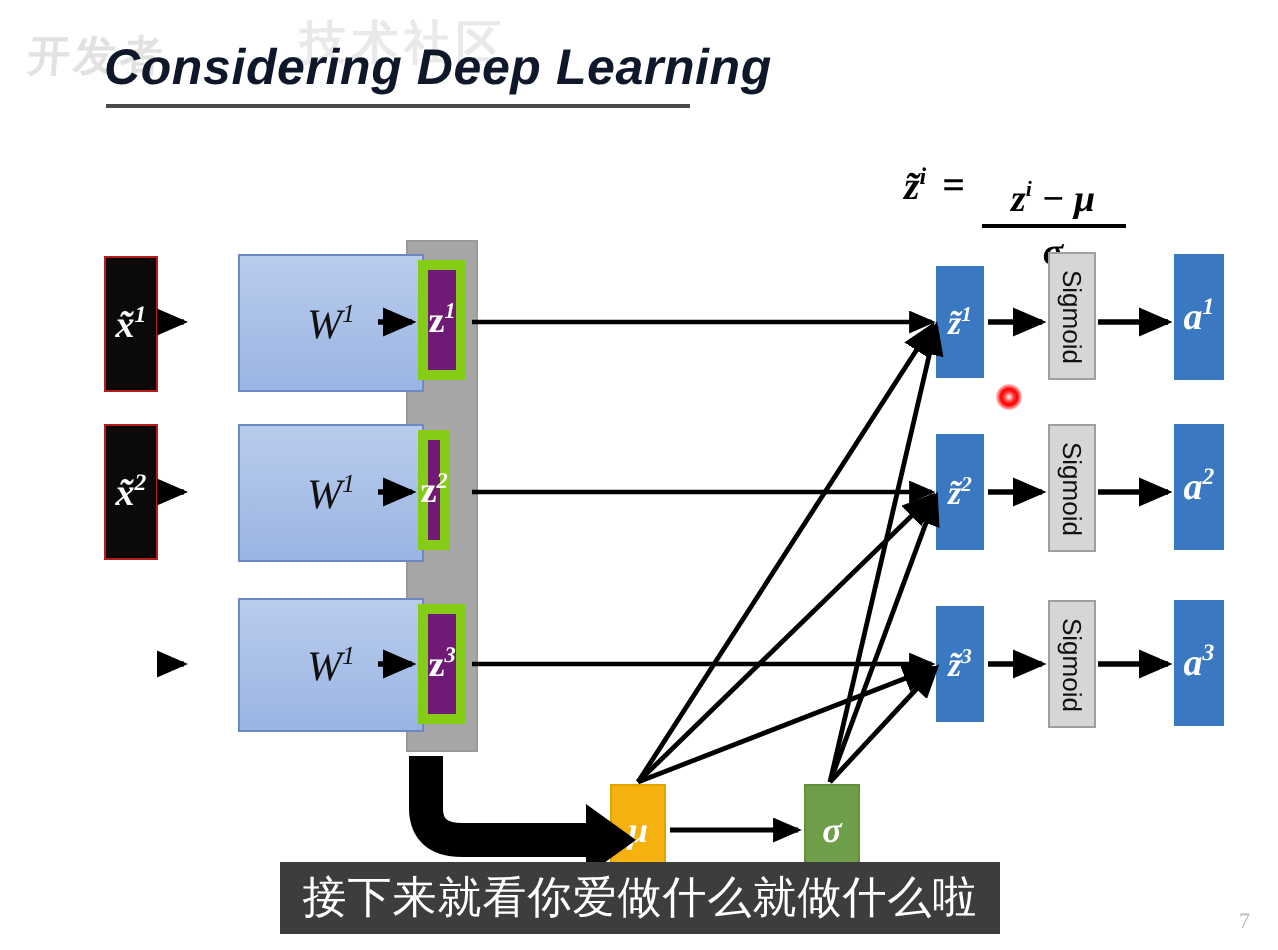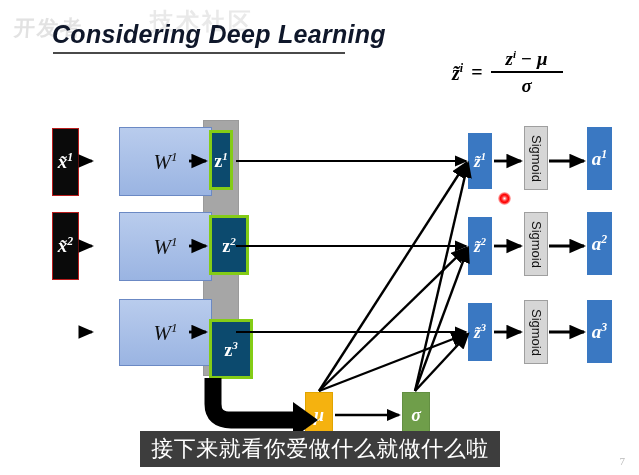--- a/index.html
+++ b/index.html
@@ -46,21 +46,21 @@
   .formula{
     position:absolute;left:452px;top:48px;
     display:flex;align-items:center;
     font-family:"Liberation Serif", serif;
     color:#000;
   }
   .f-lhs{font-size:20px;font-weight:bold;font-style:italic;}
   .f-lhs .sup{font-size:12px;vertical-align:super;font-style:italic;}
   .f-eq{font-size:20px;font-weight:bold;margin:0 8px;}
   .frac{display:inline-flex;flex-direction:column;align-items:center;}
-  .frac .num{font-size:19px;font-weight:bold;font-style:italic;padding:0 4px 1px;white-space:nowrap;}
+  .frac .num{font-size:19px;font-weight:bold;font-style:italic;padding:0 4px 1px;white-space:nowrap;margin-top:41px;}
   .frac .num .sup{font-size:11px;vertical-align:super;}
   .frac .bar{height:2px;background:#000;width:100%;min-width:72px;}
   .frac .den{font-size:19px;font-weight:bold;font-style:italic;padding-top:2px;}
 
   
   .box{position:absolute;box-sizing:border-box;display:flex;align-items:center;justify-content:center;}
   .lbl{font-family:"Liberation Serif", serif;font-style:italic;font-weight:bold;line-height:1;}
   .lbl .sup{font-size:0.62em;vertical-align:super;font-style:italic;}
 
   .x-box{background:#0a0a0a;border:1px solid #b91c1c;}
@@ -68,21 +68,21 @@
 
   .w-box{
     background:linear-gradient(180deg,#b9cced 0%,#9ab4e2 100%);
     border:1px solid #6b89c4;
     margin-left:24px;
   }
   .w-box .lbl{color:#101010;font-size:21px;font-style:italic;font-weight:normal;}
 
   .gray-col{position:absolute;background:#a6a6a6;border:1px solid #9a9a9a;box-sizing:border-box;}
 
-  .z-box{background:#0c4a6e;border:3px solid #84cc16;}
+  .z-box{background:#701a75;border:5px solid #84cc16;}
   .z-box .lbl{color:#ffffff;font-size:18px;font-style:normal;font-weight:bold;font-family:"Liberation Serif",serif;}
 
   .zt-box{background:#3a78c2;border:1px solid #3a78c2;}
   .zt-box .lbl{color:#ffffff;font-size:17px;}
 
   .a-box{background:#3a78c2;border:1px solid #3a78c2;}
   .a-box .lbl{color:#ffffff;font-size:19px;}
 
   .sig-box{background:#d6d6d6;border:1px solid #9f9f9f;}
   .sig-box .sig-txt{
@@ -162,37 +162,37 @@
   <div class="box a-box" style="left:587px;top:127px;width:25px;height:63px;">
     <span class="lbl"><span>a</span><span class="sup">1</span></span>
   </div>
 
   <div class="box x-box" style="left:52px;top:212px;width:27px;height:68px;">
     <span class="lbl"><span>x̃</span><span class="sup">2</span></span>
   </div>
   <div class="box w-box" style="left:95px;top:212px;width:93px;height:69px;">
     <span class="lbl"><span>W</span><span class="sup">1</span></span>
   </div>
-  <div class="box z-box" style="left:209px;top:215px;width:40px;height:60px;">
+  <div class="box z-box" style="left:209px;top:215px;width:16px;height:60px;">
     <span class="lbl"><span>z</span><span class="sup">2</span></span>
   </div>
   <div class="box zt-box" style="left:468px;top:217px;width:24px;height:58px;">
     <span class="lbl"><span>z̃</span><span class="sup">2</span></span>
   </div>
   <div class="box sig-box" style="left:524px;top:212px;width:24px;height:64px;">
     <span class="sig-txt">Sigmoid</span>
   </div>
   <div class="box a-box" style="left:587px;top:212px;width:25px;height:63px;">
     <span class="lbl"><span>a</span><span class="sup">2</span></span>
   </div>
 
   <div class="box w-box" style="left:95px;top:299px;width:93px;height:67px;">
     <span class="lbl"><span>W</span><span class="sup">1</span></span>
   </div>
-  <div class="box z-box" style="left:209px;top:302px;width:44px;height:60px;margin-top:17px;">
+  <div class="box z-box" style="left:209px;top:302px;width:24px;height:60px;">
     <span class="lbl"><span>z</span><span class="sup">3</span></span>
   </div>
   <div class="box zt-box" style="left:468px;top:303px;width:24px;height:58px;">
     <span class="lbl"><span>z̃</span><span class="sup">3</span></span>
   </div>
   <div class="box sig-box" style="left:524px;top:300px;width:24px;height:64px;">
     <span class="sig-txt">Sigmoid</span>
   </div>
   <div class="box a-box" style="left:587px;top:300px;width:25px;height:63px;">
     <span class="lbl"><span>a</span><span class="sup">3</span></span>

